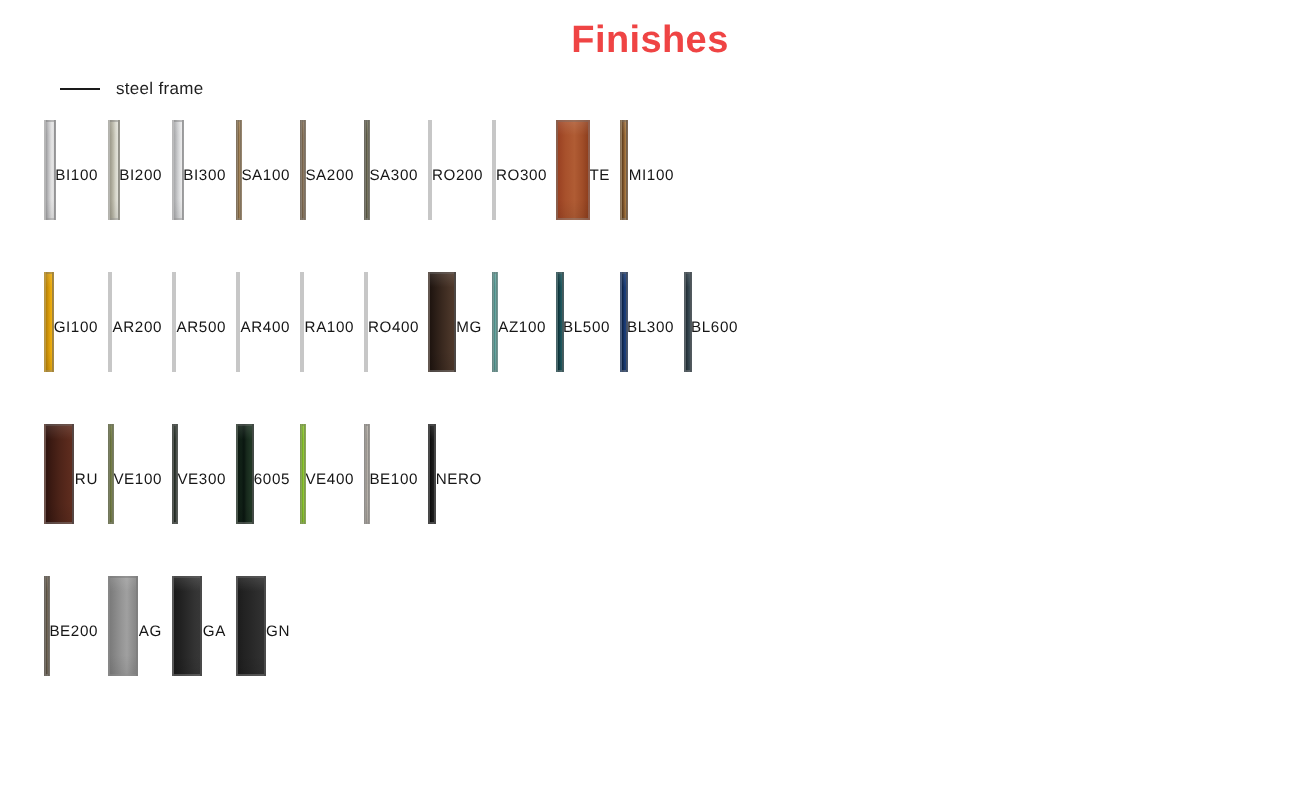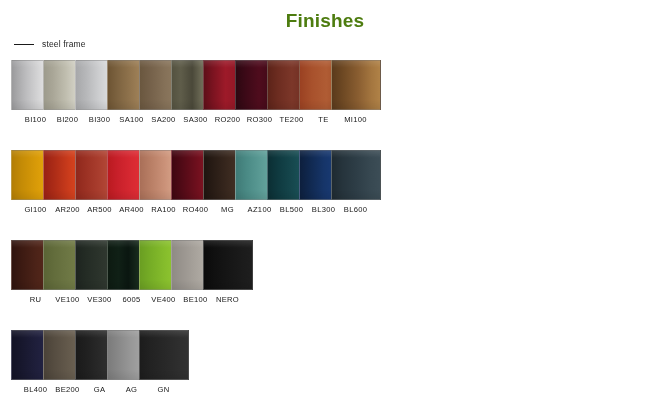--- a/index.html
+++ b/index.html
@@ -17,26 +17,26 @@
   }
   #page-title {
     position: absolute;
     top: 10px;
     left: 0;
     width: 650px;
     text-align: center;
     font-size: 19px;
     font-weight: 700;
     letter-spacing: 0.2px;
-    color: #4d7c0f;
+    color: #ef4444;
   }
   #legend {
     position: absolute;
     top: 39px;
-    left: 14px;
+    left: 30px;
     display: flex;
     align-items: center;
     gap: 8px;
   }
   #legend .legend-line {
     display: block;
     width: 20px;
     height: 0;
     border-top: 1.4px solid #1a1a1a;
   }
@@ -53,21 +53,21 @@
   }
   .swatch-row {
     display: flex;
     flex-direction: row;
     gap: 5px;
     margin-bottom: 26px;
   }
   .swatch-cell {
     width: 27px;
     display: flex;
-    flex-direction: column;
+    flex-direction: row;
     align-items: center;
   }
   .swatch-chip {
     width: 50px;
     height: 50px;
     box-sizing: border-box;
     border: 0.5px solid rgba(130,130,130,0.45);
     position: relative;
     overflow: hidden;
   }
@@ -129,24 +129,20 @@
       </div>
       <div class="swatch-cell">
         <div class="swatch-chip" style="background: linear-gradient(90deg, rgb(94, 15, 24) 0%, rgb(122, 19, 32) 18%, rgb(157, 26, 41) 45%, rgb(143, 22, 37) 75%, rgb(109, 16, 25) 100%);"></div>
         <div class="swatch-label">RO200</div>
       </div>
       <div class="swatch-cell">
         <div class="swatch-chip" style="background: linear-gradient(90deg, rgb(44, 7, 17) 0%, rgb(60, 9, 23) 20%, rgb(79, 12, 29) 48%, rgb(63, 9, 23) 78%, rgb(42, 6, 16) 100%);"></div>
         <div class="swatch-label">RO300</div>
       </div>
       <div class="swatch-cell">
-        <div class="swatch-chip" style="background: linear-gradient(90deg, rgb(92, 35, 25) 0%, rgb(108, 44, 32) 20%, rgb(124, 55, 41) 50%, rgb(109, 45, 33) 80%, rgb(90, 34, 24) 100%);"></div>
-        <div class="swatch-label">TE200</div>
-      </div>
-      <div class="swatch-cell">
         <div class="swatch-chip" style="background: linear-gradient(90deg, rgb(154, 65, 34) 0%, rgb(168, 81, 44) 25%, rgb(176, 92, 52) 55%, rgb(160, 77, 40) 82%, rgb(142, 63, 30) 100%);"></div>
         <div class="swatch-label">TE</div>
       </div>
       <div class="swatch-cell">
         <div class="swatch-chip" style="background: linear-gradient(90deg, rgb(90, 58, 28) 0%, rgb(109, 72, 35) 22%, rgb(138, 94, 49) 55%, rgb(164, 118, 63) 82%, rgb(176, 130, 71) 100%);"></div>
         <div class="swatch-label">MI100</div>
       </div>
     </div>
     <div class="swatch-row">
       <div class="swatch-cell">
@@ -219,33 +215,29 @@
         <div class="swatch-chip" style="background: linear-gradient(90deg, rgb(143, 139, 133) 0%, rgb(154, 149, 143) 22%, rgb(169, 164, 157) 52%, rgb(182, 177, 170) 80%, rgb(189, 184, 177) 100%);"></div>
         <div class="swatch-label">BE100</div>
       </div>
       <div class="swatch-cell">
         <div class="swatch-chip" style="background: linear-gradient(90deg, rgb(10, 10, 10) 0%, rgb(16, 16, 16) 22%, rgb(22, 22, 22) 52%, rgb(27, 27, 27) 80%, rgb(30, 30, 30) 100%);"></div>
         <div class="swatch-label">NERO</div>
       </div>
     </div>
     <div class="swatch-row">
       <div class="swatch-cell">
-        <div class="swatch-chip" style="background: linear-gradient(90deg, rgb(18, 18, 37) 0%, rgb(23, 23, 45) 20%, rgb(30, 30, 58) 48%, rgb(36, 36, 70) 78%, rgb(39, 39, 75) 100%);"></div>
-        <div class="swatch-label">BL400</div>
-      </div>
-      <div class="swatch-cell">
         <div class="swatch-chip" style="background: linear-gradient(90deg, rgb(74, 66, 56) 0%, rgb(86, 77, 65) 22%, rgb(100, 90, 76) 52%, rgb(113, 103, 87) 80%, rgb(119, 108, 92) 100%);"></div>
         <div class="swatch-label">BE200</div>
       </div>
       <div class="swatch-cell">
+        <div class="swatch-chip" style="background: linear-gradient(90deg, rgb(123, 123, 123) 0%, rgb(135, 135, 135) 20%, rgb(150, 150, 150) 45%, rgb(160, 160, 160) 65%, rgb(145, 145, 145) 85%, rgb(135, 135, 135) 100%);"></div>
+        <div class="swatch-label">AG</div>
+      </div>
+      <div class="swatch-cell">
         <div class="swatch-chip" style="background: linear-gradient(90deg, rgb(26, 26, 26) 0%, rgb(32, 32, 32) 22%, rgb(42, 42, 42) 52%, rgb(51, 51, 51) 80%, rgb(55, 55, 55) 100%);"></div>
         <div class="swatch-label">GA</div>
       </div>
       <div class="swatch-cell">
-        <div class="swatch-chip" style="background: linear-gradient(90deg, rgb(123, 123, 123) 0%, rgb(135, 135, 135) 20%, rgb(150, 150, 150) 45%, rgb(160, 160, 160) 65%, rgb(145, 145, 145) 85%, rgb(135, 135, 135) 100%);"></div>
-        <div class="swatch-label">AG</div>
-      </div>
-      <div class="swatch-cell">
         <div class="swatch-chip" style="background: linear-gradient(90deg, rgb(28, 28, 28) 0%, rgb(34, 34, 34) 22%, rgb(40, 40, 40) 52%, rgb(46, 46, 46) 80%, rgb(49, 49, 49) 100%);"></div>
         <div class="swatch-label">GN</div>
       </div>
     </div>
   </div>
 
 </body></html>

